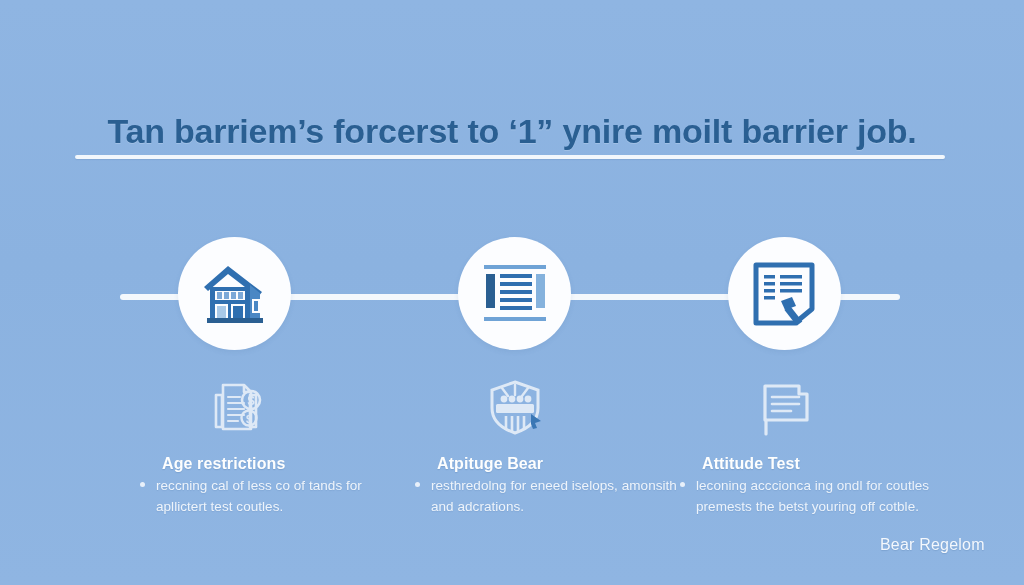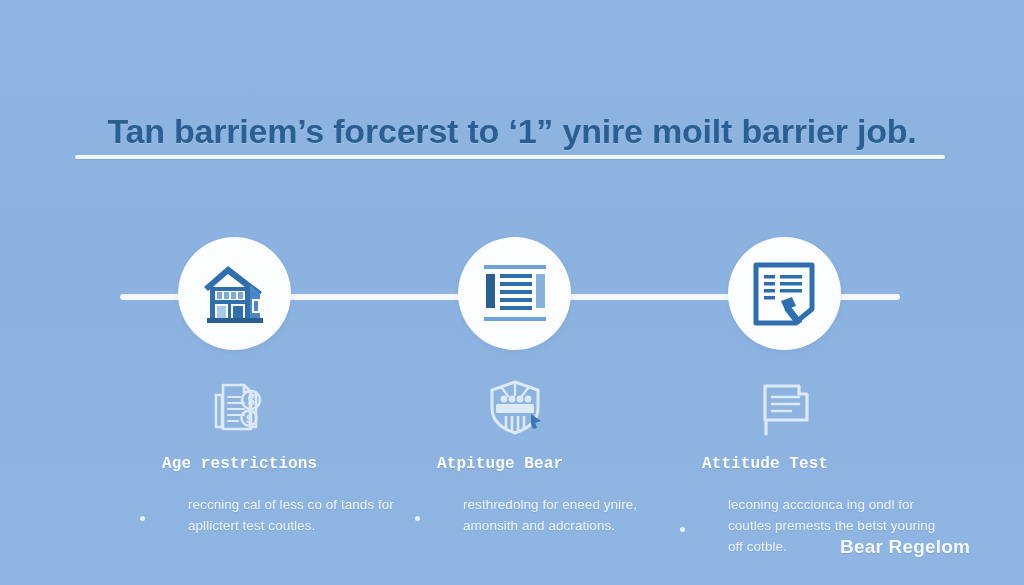--- a/index.html
+++ b/index.html
@@ -104,30 +104,28 @@
     width: 270px;
   }
   .column-1 { left: 140px; }
   .column-2 { left: 415px; }
   .column-3 { left: 680px; }
 
   .col-heading {
     font-size: 16px;
     font-weight: bold;
     color: #fdfefe;
-    margin: 0 0 21px 22px;
+    margin: 0 0 2px 22px;
     letter-spacing: 0.1px;
     text-shadow: 0 1px 1px rgba(70,110,160,0.25);
-    font-family: Liberation Mono, monospace;
   }
 
   .col-body-row {
     display: flex;
-    align-items: center;
-    gap: 32px;
+    align-items: flex-start;
   }
 
   .bullet {
     flex: 0 0 auto;
     width: 5px;
     height: 5px;
     border-radius: 50%;
     background: #e8f0fa;
     margin: 7px 11px 0 0;
   }
@@ -140,24 +138,24 @@
     letter-spacing: 0.05px;
     text-shadow: 0 1px 1px rgba(70,110,160,0.18);
   }
 
   
   .column-3 .col-body { color: #ecf3fb; }
 
   
   .footer-mark {
     position: absolute;
-    left: 840px;
+    left: 880px;
     top: 536px;
-    font-size: 19px;
-    font-weight: bold;
+    font-size: 16px;
+    font-weight: normal;
     color: #f4f8fd;
     letter-spacing: 0.2px;
     white-space: nowrap;
     text-shadow: 0 1px 1px rgba(70,110,160,0.25);
   }
 </style>
 </head>
 <body>
 
 <div id="canvas">
@@ -317,21 +315,21 @@
     <div class="col-body-row">
       <span class="bullet"></span>
       <div class="col-body">reccning cal of less co of tands for apllictert test coutles.</div>
     </div>
   </div>
 
   <div class="column column-2">
     <div class="col-heading">Atpituge Bear</div>
     <div class="col-body-row">
       <span class="bullet"></span>
-      <div class="col-body">resthredolng for eneed ynire, amonsith and adcrations.</div>
+      <div class="col-body">resthredolng for eneed iselops, amonsith and adcrations.</div>
     </div>
   </div>
 
   <div class="column column-3">
     <div class="col-heading">Attitude Test</div>
     <div class="col-body-row">
       <span class="bullet"></span>
       <div class="col-body">leconing acccionca ing ondl for coutles premests the betst youring off cotble.</div>
     </div>
   </div>

